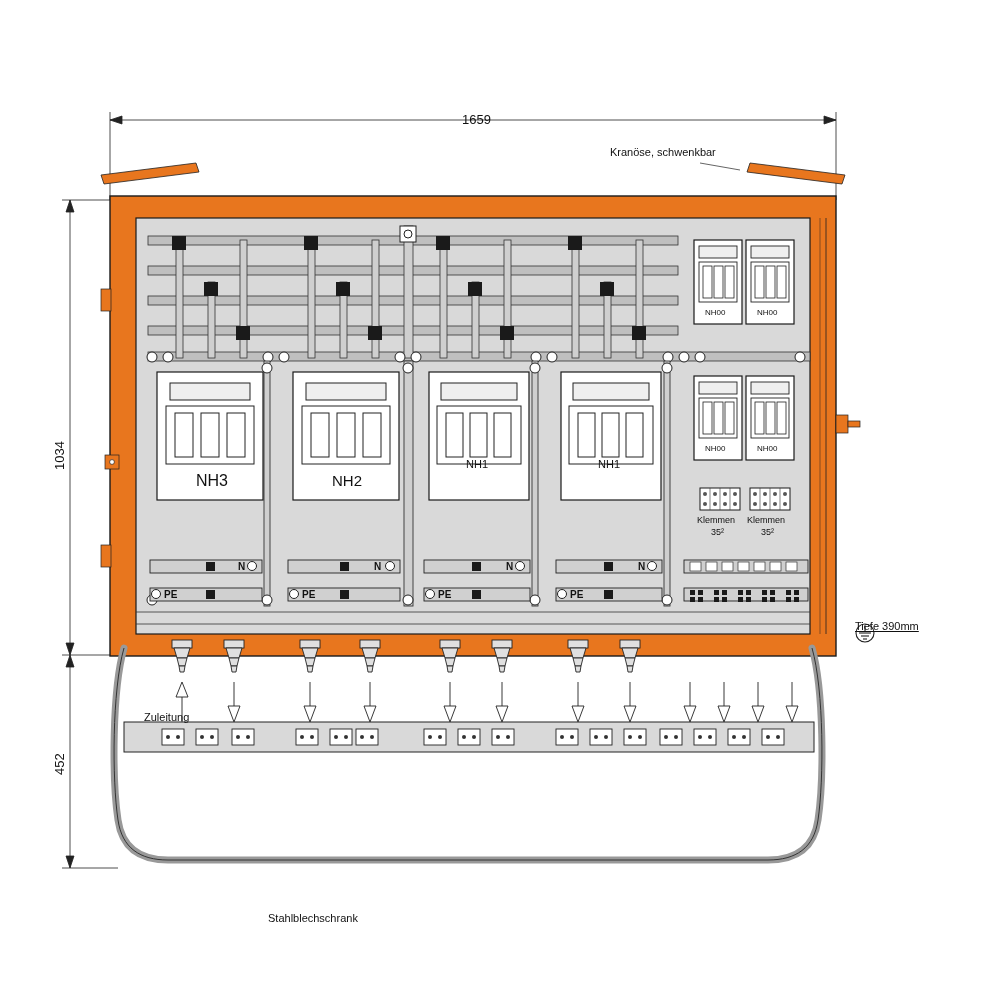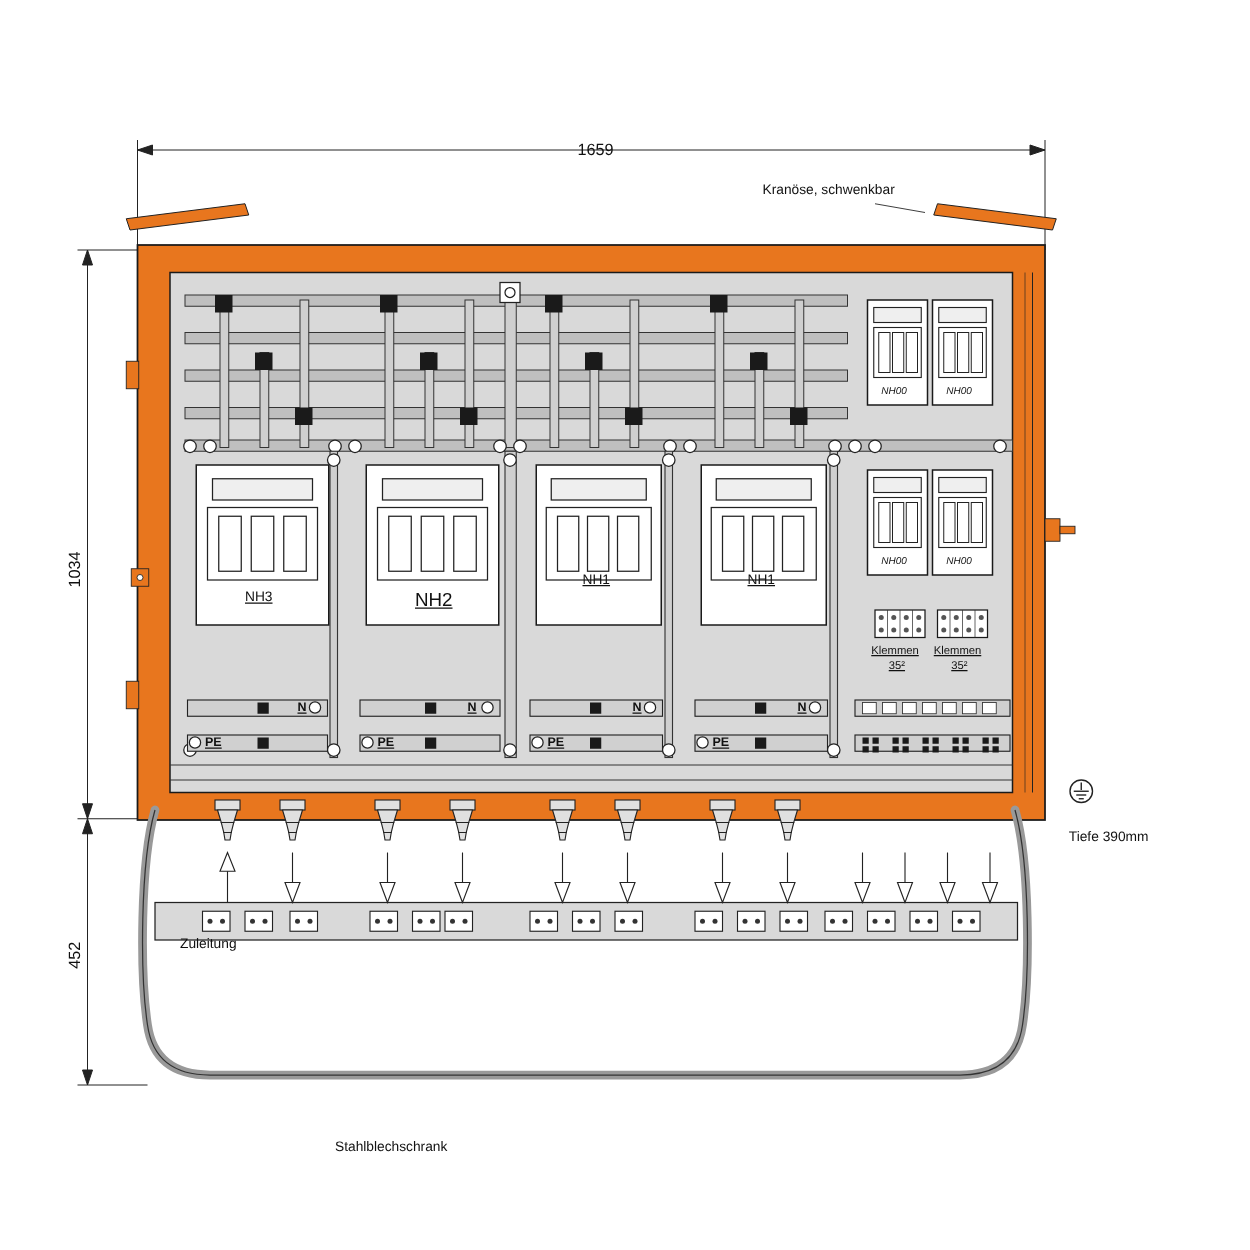--- a/index.html
+++ b/index.html
@@ -2,22 +2,22 @@
 <html><head>
 <meta charset="utf-8">
 <style>
   html,body{margin:0;padding:0;background:#ffffff;}
   body{width:1000px;height:1000px;font-family:"Liberation Sans",sans-serif;}
   #stage{position:relative;width:1000px;height:936px;overflow:hidden;}
   .lbl{position:absolute;font-family:"Liberation Sans",sans-serif;color:#111;white-space:nowrap;}
   svg{position:absolute;left:0;top:0;}
   .dim{font-size:13px;}
   .cap{font-size:11px;}
-  .small{font-size:9px;text-decoration:underline;}
-  .tiny{font-size:8px;font-style:italic;}
+  .small{font-size:9px;}
+  .tiny{font-size:8px;}
   .rot{transform:rotate(-90deg);transform-origin:left top;}
 </style>
 </head>
 <body>
 
 <div id="stage">
 
   <svg width="1000" height="1000" viewBox="0 0 1000 1000">
 
     <g stroke="#222" stroke-width="0.8" fill="none">
@@ -474,25 +474,25 @@
       <line x1="863" y1="639" x2="867" y2="639"></line>
     </g>
 
   </svg>
 
   <div class="lbl dim" style="left:462px;top:112px;">1659</div>
   <div class="lbl dim rot" style="left:52px;top:470px;">1034</div>
   <div class="lbl dim rot" style="left:52px;top:775px;">452</div>
 
   <div class="lbl cap" style="left:610px;top:146px;">Kranöse, schwenkbar</div>
-  <div class="lbl cap" style="left:855px;top:664px;">Tiefe  390mm</div>
-  <div class="lbl cap" style="left:144px;top:749px;">Zuleitung</div>
+  <div class="lbl cap" style="left:855px;top:620px;text-decoration:underline;">Tiefe  390mm</div>
+  <div class="lbl cap" style="left:144px;top:711px;">Zuleitung</div>
   <div class="lbl cap" style="left:268px;top:873px;margin-top:39px;">Stahlblechschrank</div>
 
-  <div class="lbl small" style="left:196px;top:472px;font-size:11px;">NH3</div>
+  <div class="lbl small" style="left:196px;top:472px;font-size:16px;">NH3</div>
   <div class="lbl small" style="left:332px;top:472px;font-size:15px;">NH2</div>
   <div class="lbl small" style="left:466px;top:458px;font-size:11px;">NH1</div>
   <div class="lbl small" style="left:598px;top:458px;font-size:11px;">NH1</div>
 
   <div class="lbl tiny" style="left:705px;top:308px;">NH00</div>
   <div class="lbl tiny" style="left:757px;top:308px;">NH00</div>
   <div class="lbl tiny" style="left:705px;top:444px;">NH00</div>
   <div class="lbl tiny" style="left:757px;top:444px;">NH00</div>
 
   <div class="lbl small" style="left:697px;top:515px;">Klemmen</div>

